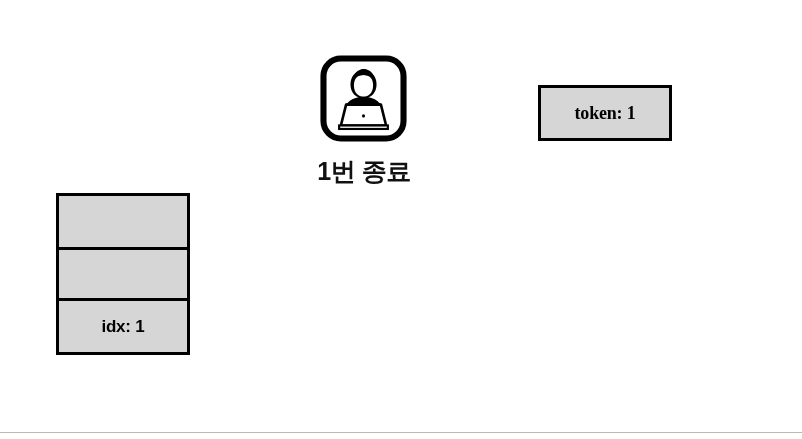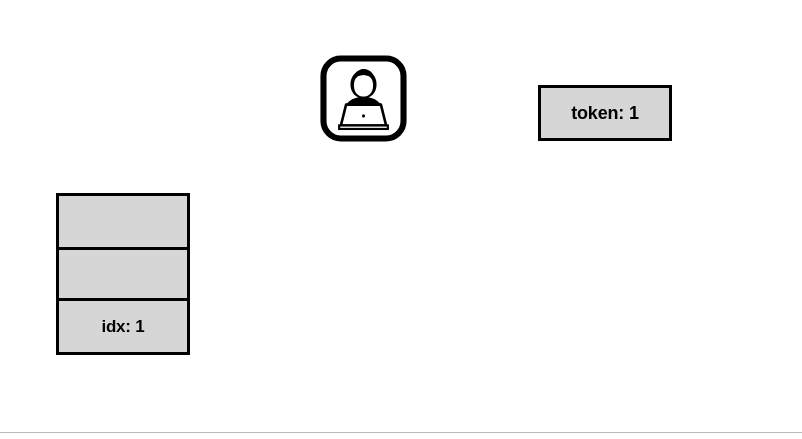--- a/index.html
+++ b/index.html
@@ -98,20 +98,21 @@
     background: #d6d6d6;
     border: 3px solid #000000;
     box-sizing: border-box;
     display: flex;
     align-items: center;
     justify-content: center;
     font-size: 18px;
     font-weight: bold;
     color: #000000;
     letter-spacing: -0.2px;
+    font-family: Liberation Serif, serif;
   }
 
   
   .bottom-rule {
     position: absolute;
     left: 0;
     top: 432px;
     width: 802px;
     height: 1px;
     background: #b9b9b9;
@@ -153,19 +154,20 @@
                c13 0 23 7 23 20 Z" fill="#000000"></path>
 
       <path d="M32 57 h36 v24 h-36 Z" fill="#ffffff" stroke="#000000" stroke-width="3"></path>
 
       <path d="M30 57 h40 l6 24 h-52 Z" fill="#ffffff" stroke="#000000" stroke-width="3" stroke-linejoin="round"></path>
 
       <rect x="22" y="81" width="56" height="4" fill="#ffffff" stroke="#000000" stroke-width="2.5"></rect>
 
       <circle cx="50" cy="70" r="1.8" fill="#000000"></circle>
     </svg>
+    <div class="worker-caption">1번 종료</div>
   </div>
 
   <div class="token-box">token: 1</div>
 
   <div class="bottom-rule"></div>
 
 </div>
 
 </body></html>

